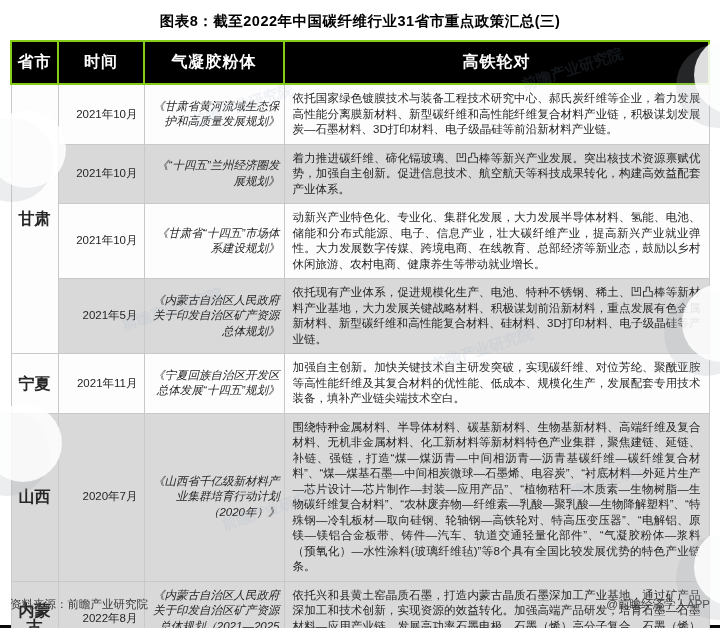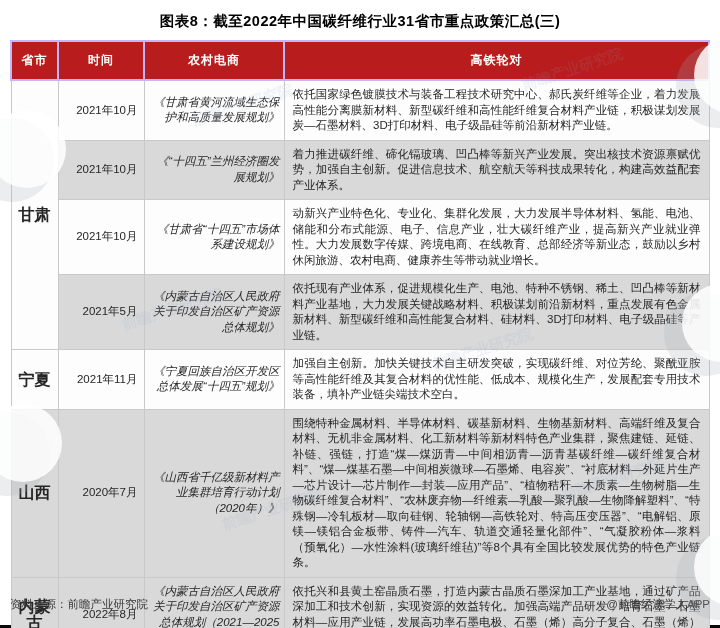--- a/index.html
+++ b/index.html
@@ -20,24 +20,24 @@
     font-size:14.5px; font-weight:bold; color:#000;
     letter-spacing:0.5px;
   }
   table.policy-table {
     width:700px; margin:0 10px;
     border-collapse:collapse; table-layout:fixed;
     border:1px solid #a8a8a8;
     position:relative; z-index:1;
   }
   th {
-    background:#b91c1c; color:#ffffff;
-    font-size:12px; font-weight:bold;
+    background:#000000; color:#ffffff;
+    font-size:16px; font-weight:bold;
     padding:10px 2px;
-    border:2px solid #c4b5fd;
+    border:2px solid #84cc16;
     letter-spacing:1px;
   }
   td {
     font-size:11.5px; color:#262626;
     border:1px solid #c9c9c9;
     padding:6px 6px;
     vertical-align:middle;
     background:#fdfdfd;
     line-height:15.5px;
   }
@@ -85,21 +85,21 @@
     <colgroup>
       <col style="width:47px">
       <col style="width:86px">
       <col style="width:140px">
       <col>
     </colgroup>
     <thead>
       <tr>
         <th>省市</th>
         <th>时间</th>
-        <th>农村电商</th>
+        <th>气凝胶粉体</th>
         <th>高铁轮对</th>
       </tr>
     </thead>
     <tbody>
         <tr>
           <td class="province" rowspan="4">甘肃</td>
           <td class="date">2021年10月</td>
           <td class="policy">《甘肃省黄河流域生态保护和高质量发展规划》</td>
           <td class="content">依托国家绿色镀膜技术与装备工程技术研究中心、郝氏炭纤维等企业，着力发展高性能分离膜新材料、新型碳纤维和高性能纤维复合材料产业链，积极谋划发展炭—石墨材料、3D打印材料、电子级晶硅等前沿新材料产业链。</td>
         </tr>

